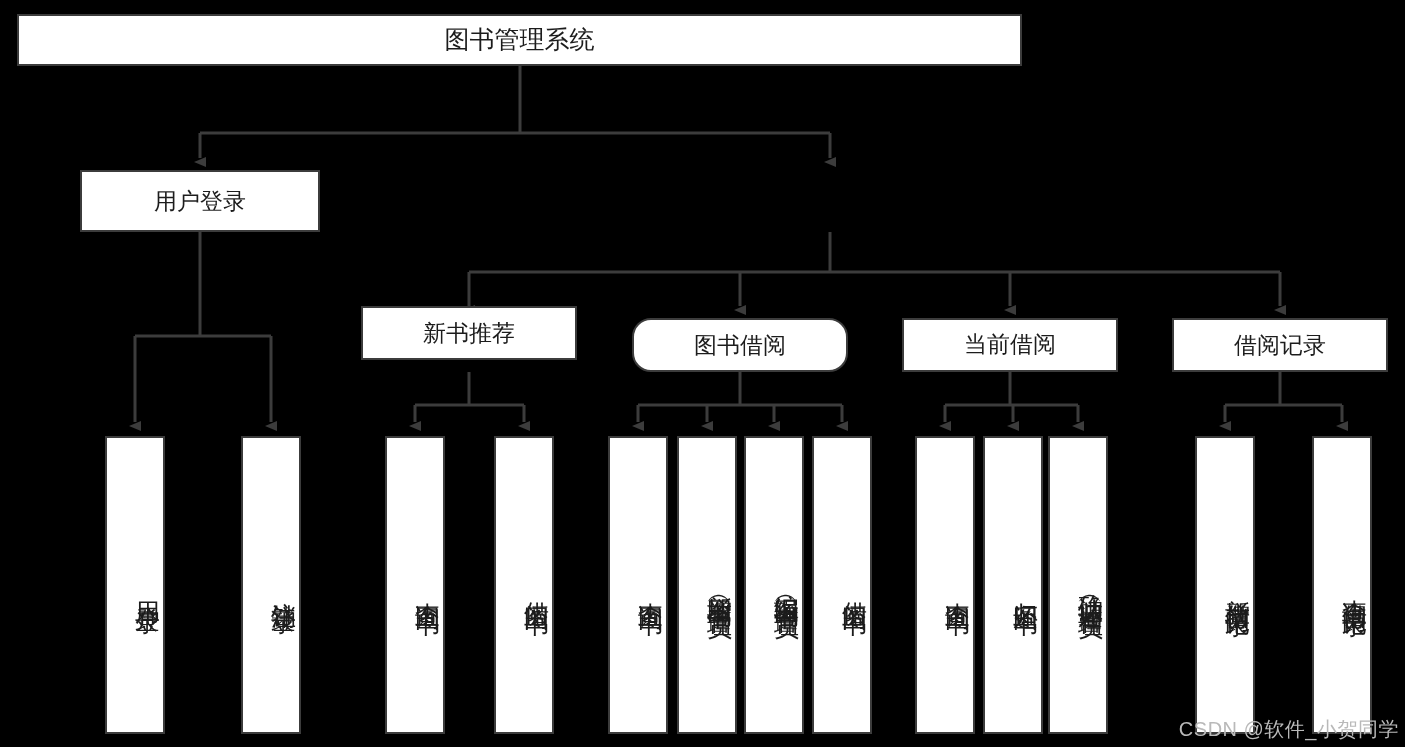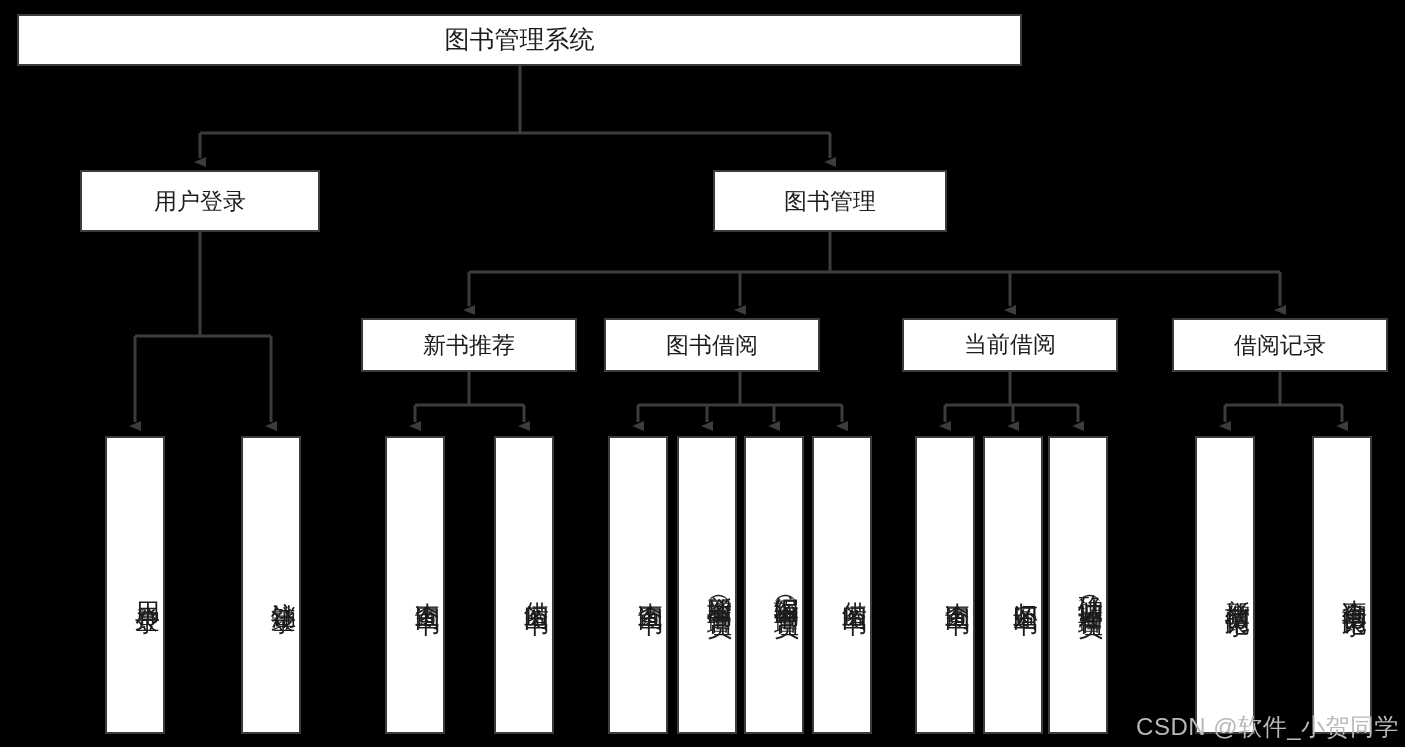--- a/index.html
+++ b/index.html
@@ -52,21 +52,21 @@
   .node.leaf .lbl{
     writing-mode:vertical-rl;
     text-orientation:upright;
     white-space:nowrap;
     text-align:start;
   }
   #watermark{
     position:absolute;
     right:6px;
     bottom:4px;
-    font-size:24px;
+    font-size:20px;
     color:#b9b9b9;
     letter-spacing:0.5px;
     white-space:nowrap;
     user-select:none;
   }
 </style>
 </head>
 <body>
 
 <div id="canvas">
@@ -121,28 +121,25 @@
     </g>
   </svg>
 
   <div class="node h" style="left:17px;top:14px;width:1005px;height:52px;">
     <span class="lbl">图书管理系统</span>
   </div>
 
   <div class="node lvl2" style="left:80px;top:170px;width:240px;height:62px;">
     <span class="lbl">用户登录</span>
   </div>
-  <div class="node lvl2" style="left:713px;top:170px;width:234px;height:62px;">
-    <span class="lbl">图书管理</span>
-  </div>
 
-  <div class="node lvl3" style="left:361px;top:318px;width:216px;height:54px;">
+  <div class="node lvl3" style="left:361px;top:306px;width:216px;height:54px;">
     <span class="lbl">新书推荐</span>
   </div>
-  <div class="node lvl3" style="left:604px;top:318px;width:216px;height:54px;">
+  <div class="node lvl3" style="left:632px;top:318px;width:216px;height:54px;border-radius:19px;">
     <span class="lbl">图书借阅</span>
   </div>
   <div class="node lvl3" style="left:902px;top:318px;width:216px;height:54px;font-family:Liberation Serif, serif;">
     <span class="lbl">当前借阅</span>
   </div>
   <div class="node lvl3" style="left:1172px;top:318px;width:216px;height:54px;justify-content:center;">
     <span class="lbl">借阅记录</span>
   </div>
 
   <div class="node leaf" style="left:105px;top:436px;width:60px;height:298px;">

